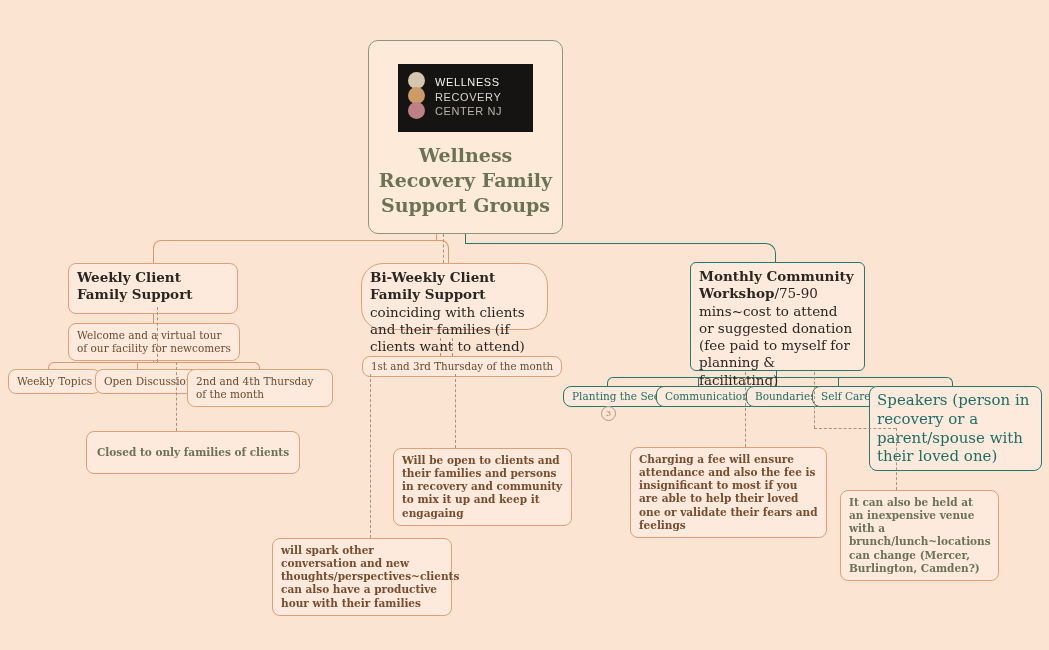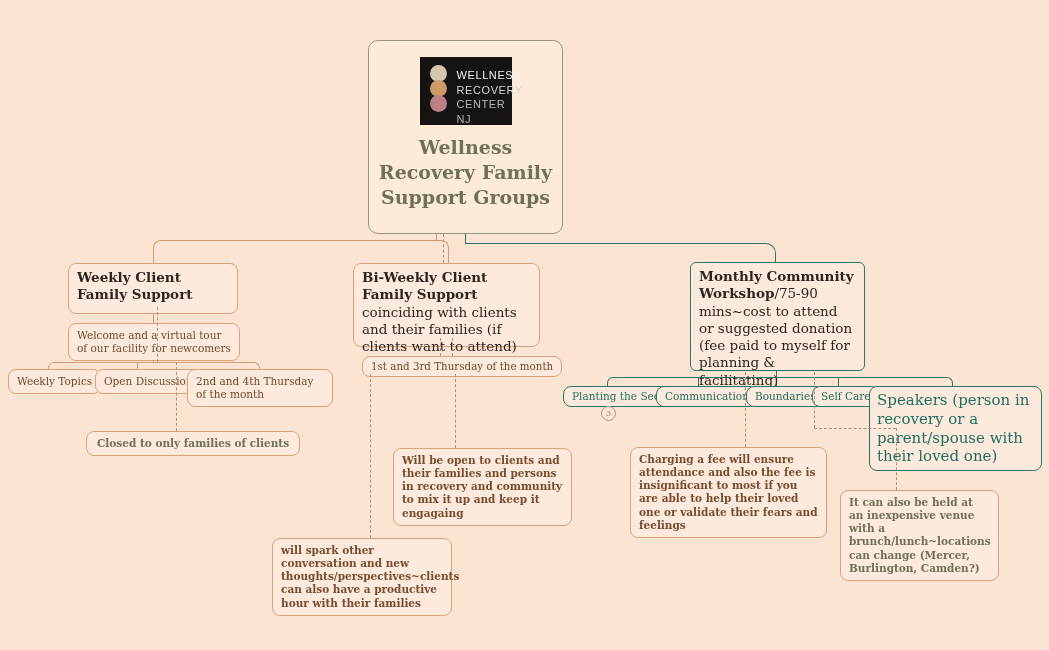--- a/index.html
+++ b/index.html
@@ -36,22 +36,22 @@
   .root-title{
     margin-top:10px;
     text-align:center;
     font-weight:bold;
     font-size:19px;
     line-height:1.32;
     color:#6c7355;
   }
   .logo{
     position:relative;
-    width:92px;height:68px;
-    margin:4px auto;
+    width:135px;height:68px;
+    margin:11px auto;
     background:#151412;
   }
   .logo .dot{position:absolute;left:10px;width:17px;height:17px;border-radius:50%;}
   .logo-text{
     position:absolute;left:37px;top:11px;
     font-family:"Liberation Sans", sans-serif;
     font-size:11px;letter-spacing:0.6px;line-height:14.5px;
   }
   
   .vline{position:absolute;width:0;border-left:1.5px solid #d69a70;}
@@ -119,25 +119,25 @@
   </div>
   <div class="node nowrap" style="left:8px;top:369px;">
     <span>Weekly Topics</span>
   </div>
   <div class="node nowrap" style="left:95px;top:369px;">
     <span>Open Discussion</span>
   </div>
   <div class="node" style="left:187px;top:369px;width:146px;">
     <span>2nd and 4th Thursday of the month</span>
   </div>
-  <div class="node olive-bold nowrap" style="left:86px;top:431px;padding:5px 10px;">
+  <div class="node olive-bold nowrap" style="left:86px;top:431px;padding:14px 10px;">
     <span>Closed to only families of clients</span>
   </div>
 
-  <div class="node main" style="left:353px;top:263px;width:187px;height:84px;">
+  <div class="node main" style="left:361px;top:263px;width:187px;height:67px;border-radius:22px;">
     <span class="bold">Bi-Weekly Client Family Support</span><span> coinciding with clients and their families (if clients want to attend)</span>
   </div>
   <div class="node nowrap" style="left:362px;top:356px;padding:3px 8px;font-size:10.3px;">
     <span>1st and 3rd Thursday of the month</span>
   </div>
   <div class="node brown-bold" style="left:272px;top:538px;width:180px;">
     <span>will spark other conversation and new thoughts/perspectives~clients can also have a productive hour with their families</span>
   </div>
   <div class="node brown-bold" style="left:393px;top:448px;width:179px;">
     <span>Will be open to clients and their families and persons in recovery and community to mix it up and keep it engagaing</span>

